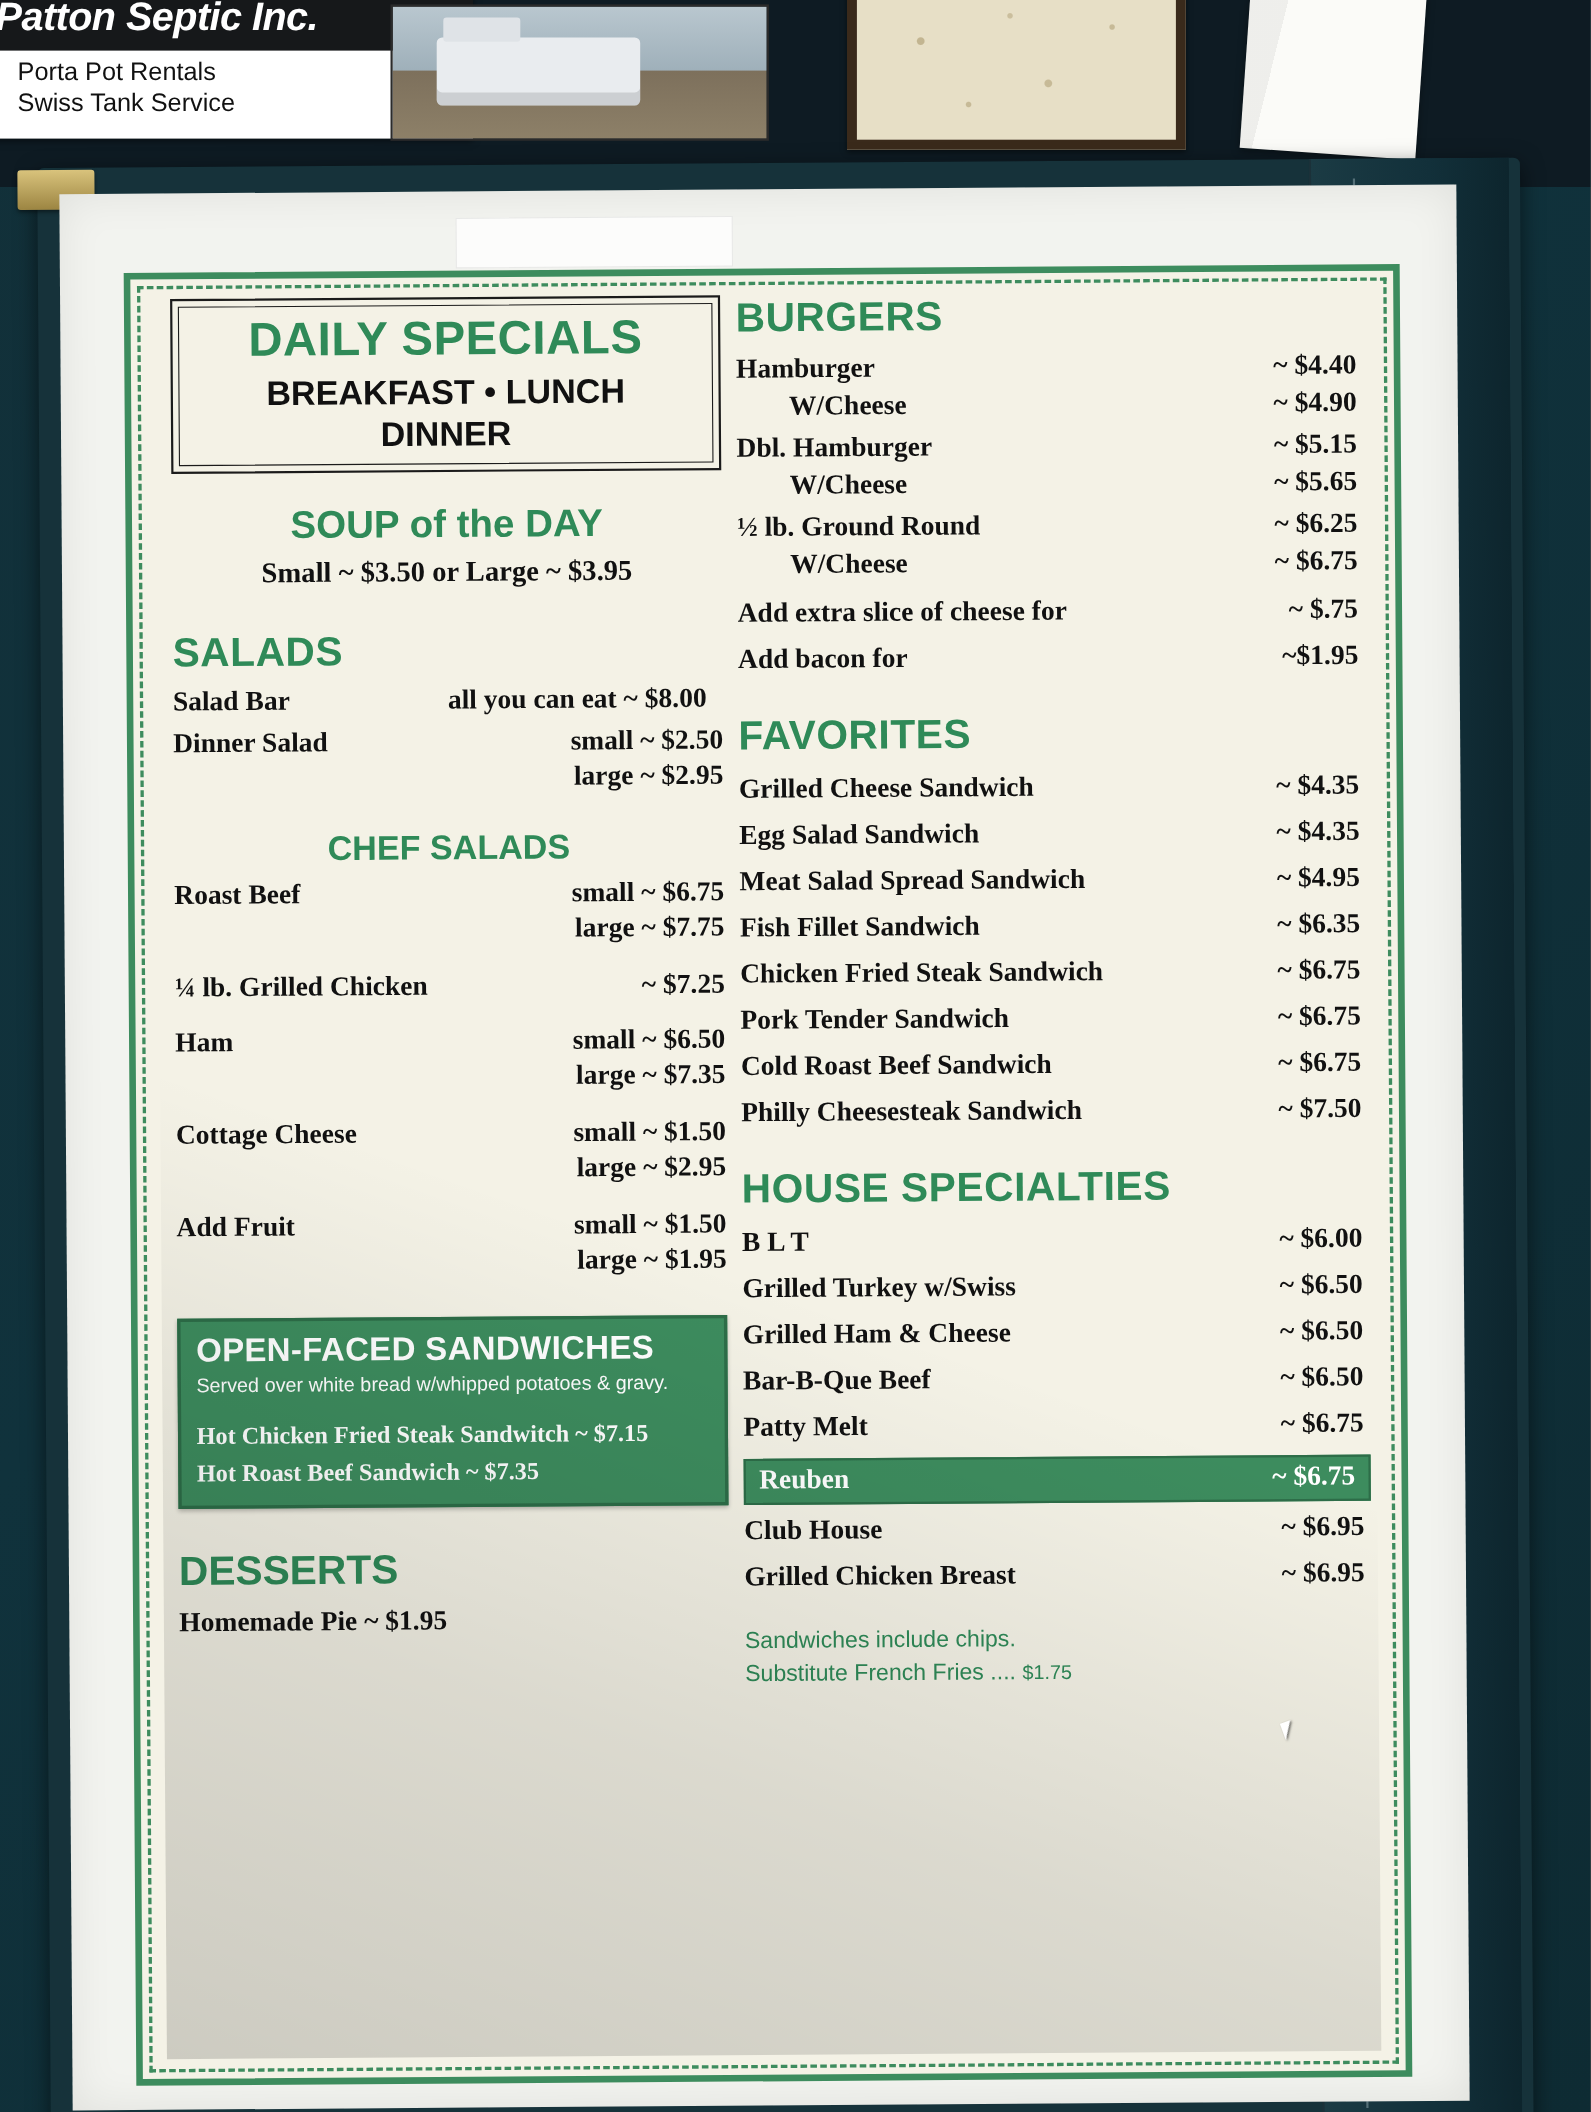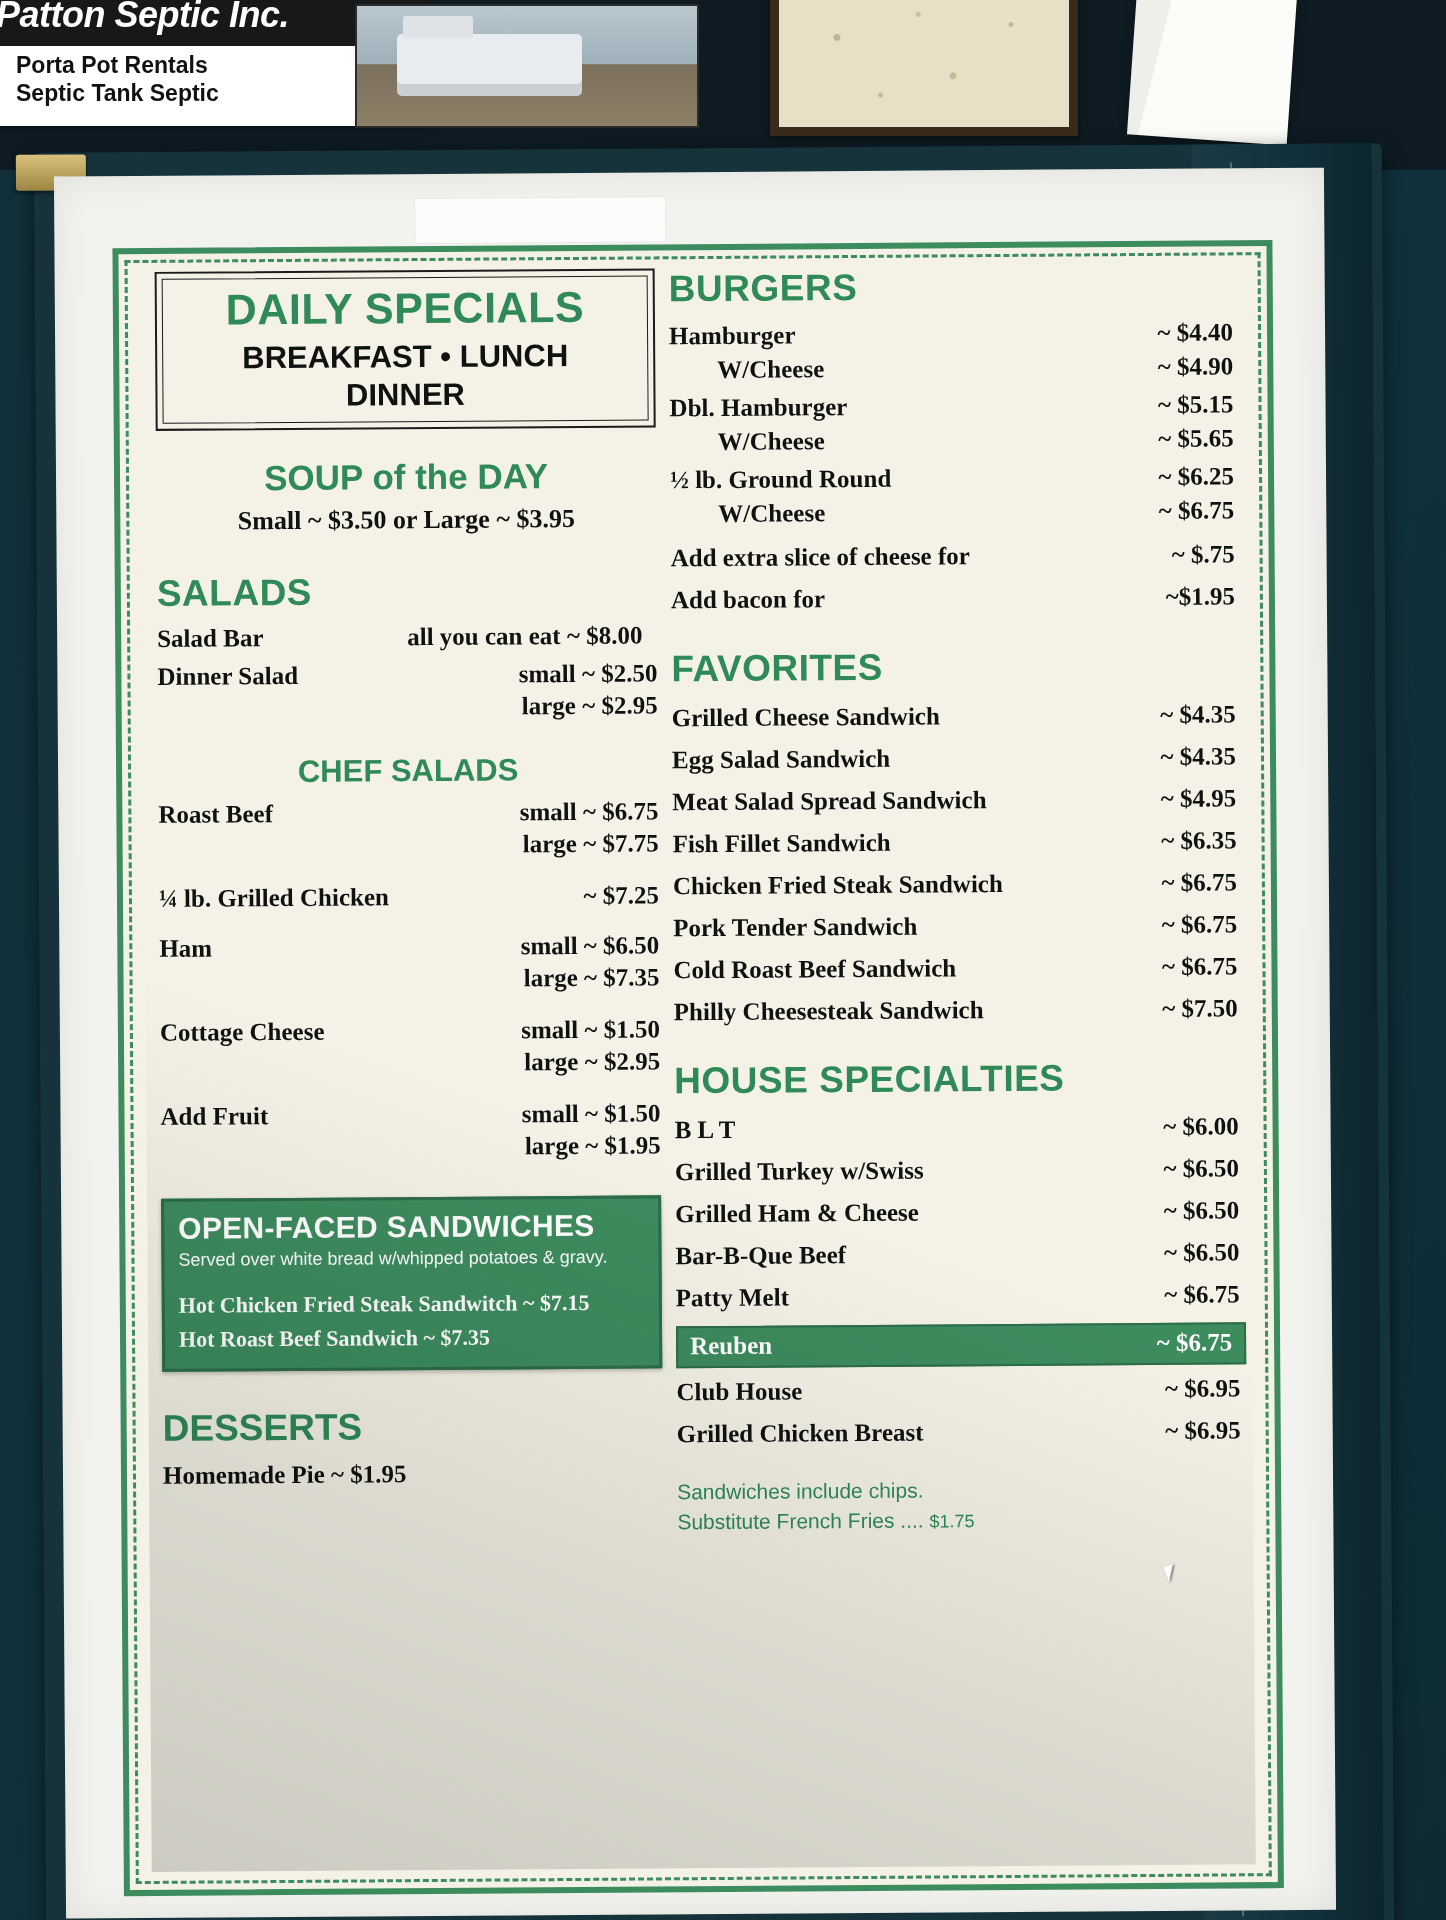--- a/index.html
+++ b/index.html
@@ -48,21 +48,21 @@
     font-weight: bold;
     font-style: italic;
     font-size: 36px;
     letter-spacing: -0.5px;
   }
   .ad-sub1, .ad-sub2 {
     position: absolute;
     left: 26px;
     color: #111;
     font-family: "Liberation Sans", sans-serif;
-    font-weight: bold;
+    font-weight: normal;
     font-size: 23px;
   }
   .ad-sub1 { top: 58px; }
   .ad-sub2 { top: 86px; }
   .ad-photo {
     position: absolute;
     left: 355px; top: 4px;
     width: 340px; height: 120px;
     background: linear-gradient(#b9c7cf 0%, #9fb0ba 48%, #7d705c 49%, #8d8068 100%);
     border: 2px solid #2b2b2b;
@@ -374,21 +374,21 @@
 
 <div id="page">
 
   <div class="bg-desk"></div>
   <div class="bg-topstrip"></div>
 
   <div class="ad-card">
     <div class="ad-title-bar"></div>
     <div class="ad-title">Patton Septic Inc.</div>
     <div class="ad-sub1">Porta Pot Rentals</div>
-    <div class="ad-sub2">Septic Tank Septic</div>
+    <div class="ad-sub2">Swiss Tank Service</div>
   </div>
   <div class="ad-photo">
     <div class="ad-truck"></div>
   </div>
 
   <div class="frame-photo">
     <div class="speckle"></div>
   </div>
 
   <div class="napkin"></div>

